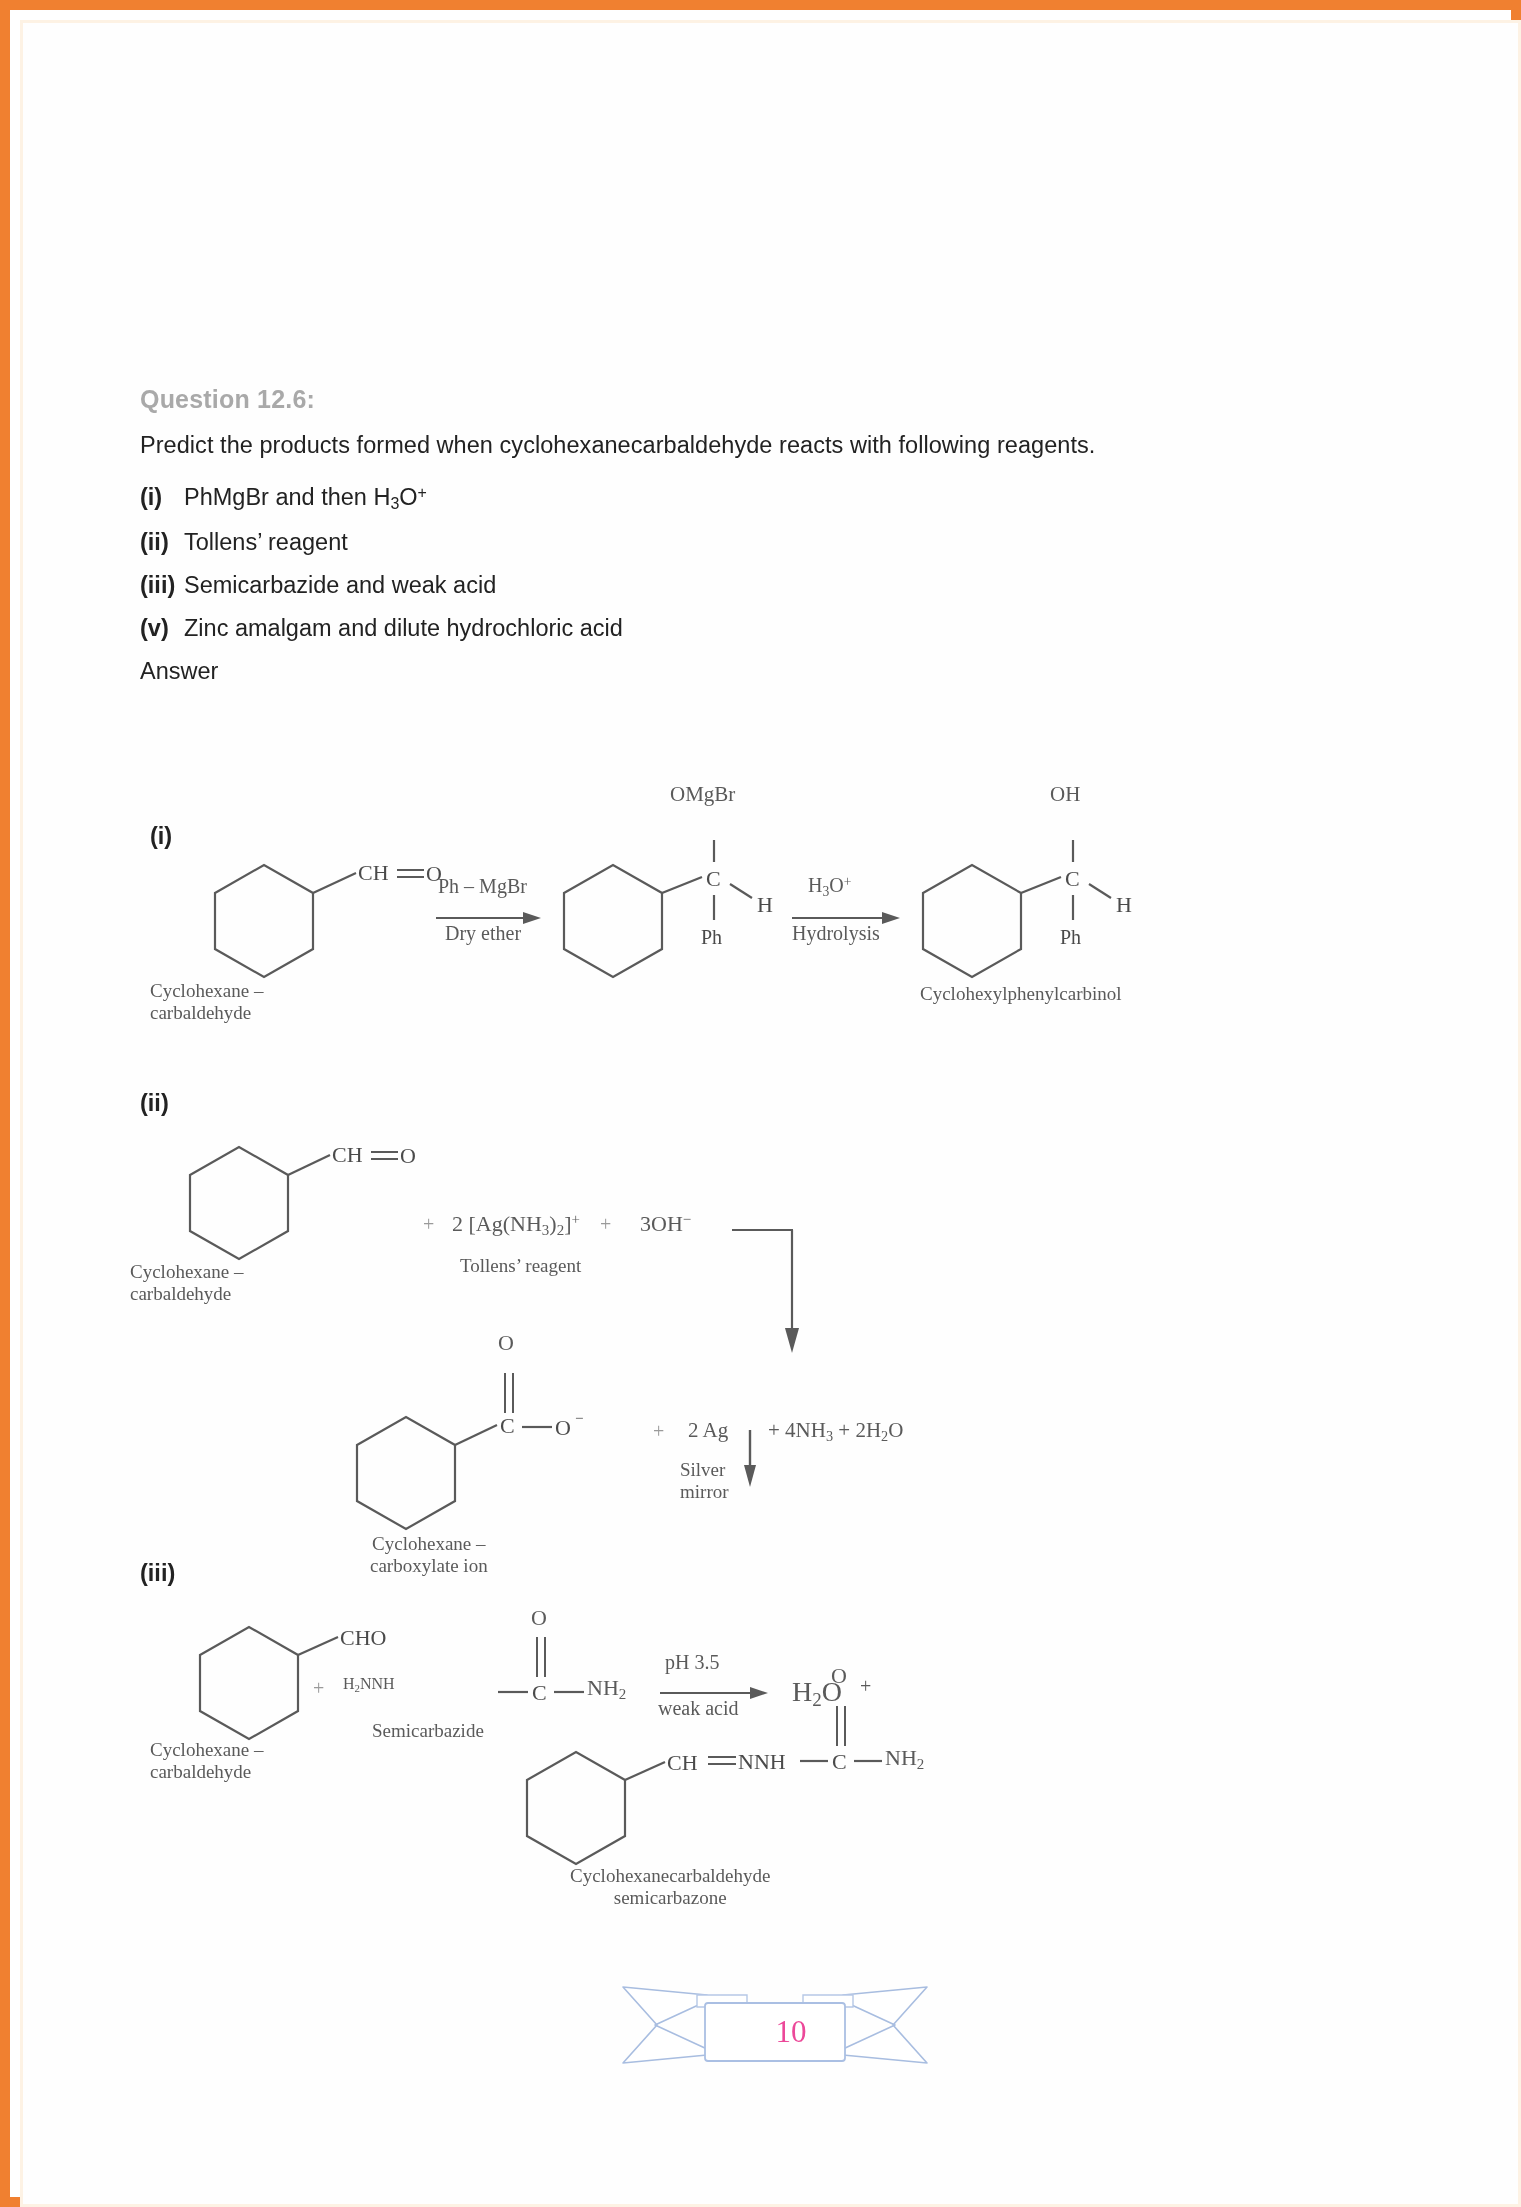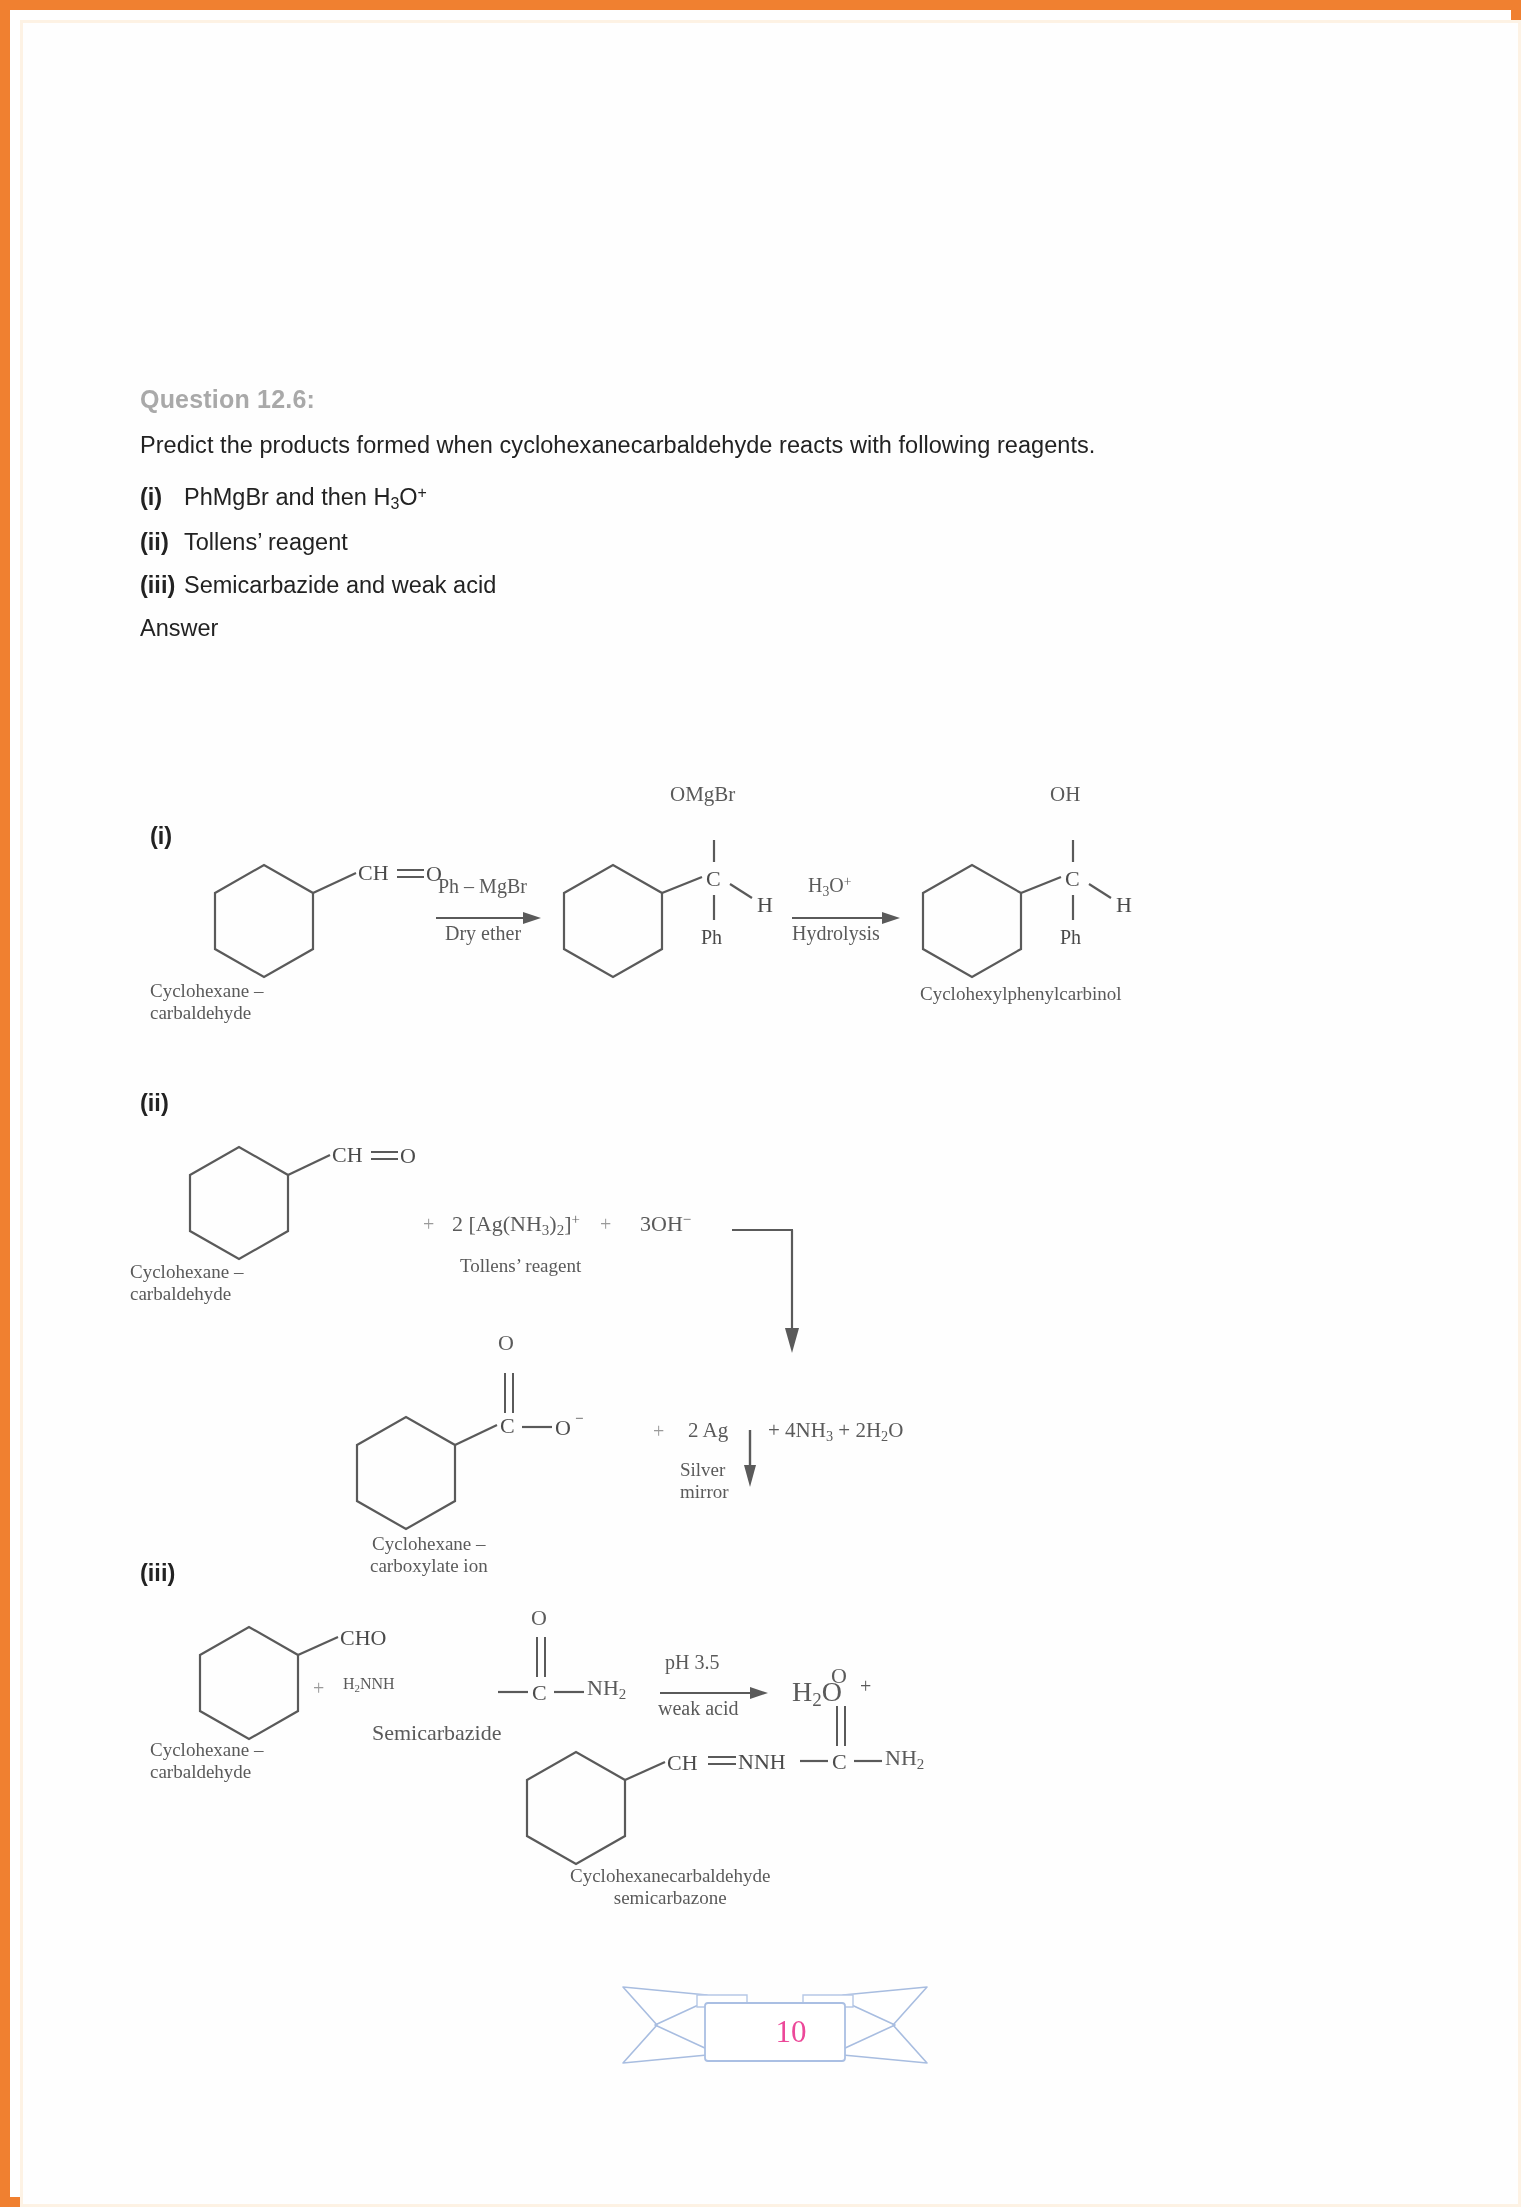--- a/index.html
+++ b/index.html
@@ -144,20 +144,23 @@
 
     <p class="reagent-line">
       <span class="rn">(ii)</span><span>Tollens’ reagent</span>
     </p>
 
     <p class="reagent-line">
       <span class="rn">(iii)</span><span>Semicarbazide and weak acid</span>
     </p>
 
 
+    <p class="reagent-line">
+      <span class="rn">(v)</span><span>Zinc amalgam and dilute hydrochloric acid</span>
+    </p>
 
     <p class="answer-label">Answer</p>
   </div>
 
   <div style="position:absolute;left:140px;top:813px;">
     <span class="part-label">(i)</span>
   </div>
 
   <div class="scheme" style="left:150px; top:840px; width:1240px; height:230px;">
     <svg width="1240" height="230" viewBox="0 0 1240 230">
@@ -346,21 +349,21 @@
 
     <div class="lbl" style="left:153px; top:62px; font-size:20px; color:#9a9a9a;">+</div>
 
     <div class="lbl" style="left:183px; top:60px; font-size:16px;">
       <span>H</span><sub>2</sub><span>NNH</span>
     </div>
     <div class="lbl" style="left:371px; top:-10px; font-size:22px;">O</div>
     <div class="lbl" style="left:427px; top:60px; font-size:22px;">
       <span>NH</span><sub>2</sub>
     </div>
-    <div class="lbl" style="left:212px; top:105px; font-size:22px;">Semicarbazide</div>
+    <div class="lbl" style="left:212px; top:105px; font-size:19px;">Semicarbazide</div>
 
     <div class="lbl" style="left:505px; top:36px; font-size:20px;">pH 3.5</div>
     <div class="lbl" style="left:498px; top:82px; font-size:20px;">weak acid</div>
 
     <div class="lbl" style="left:632px; top:60px; font-size:28px;">
       <span>H</span><sub>2</sub><span>O</span>
     </div>
     <div class="lbl" style="left:700px; top:60px; font-size:20px;">+</div>
 
     <div class="lbl" style="left:671px; top:48px; font-size:22px;">O</div>

